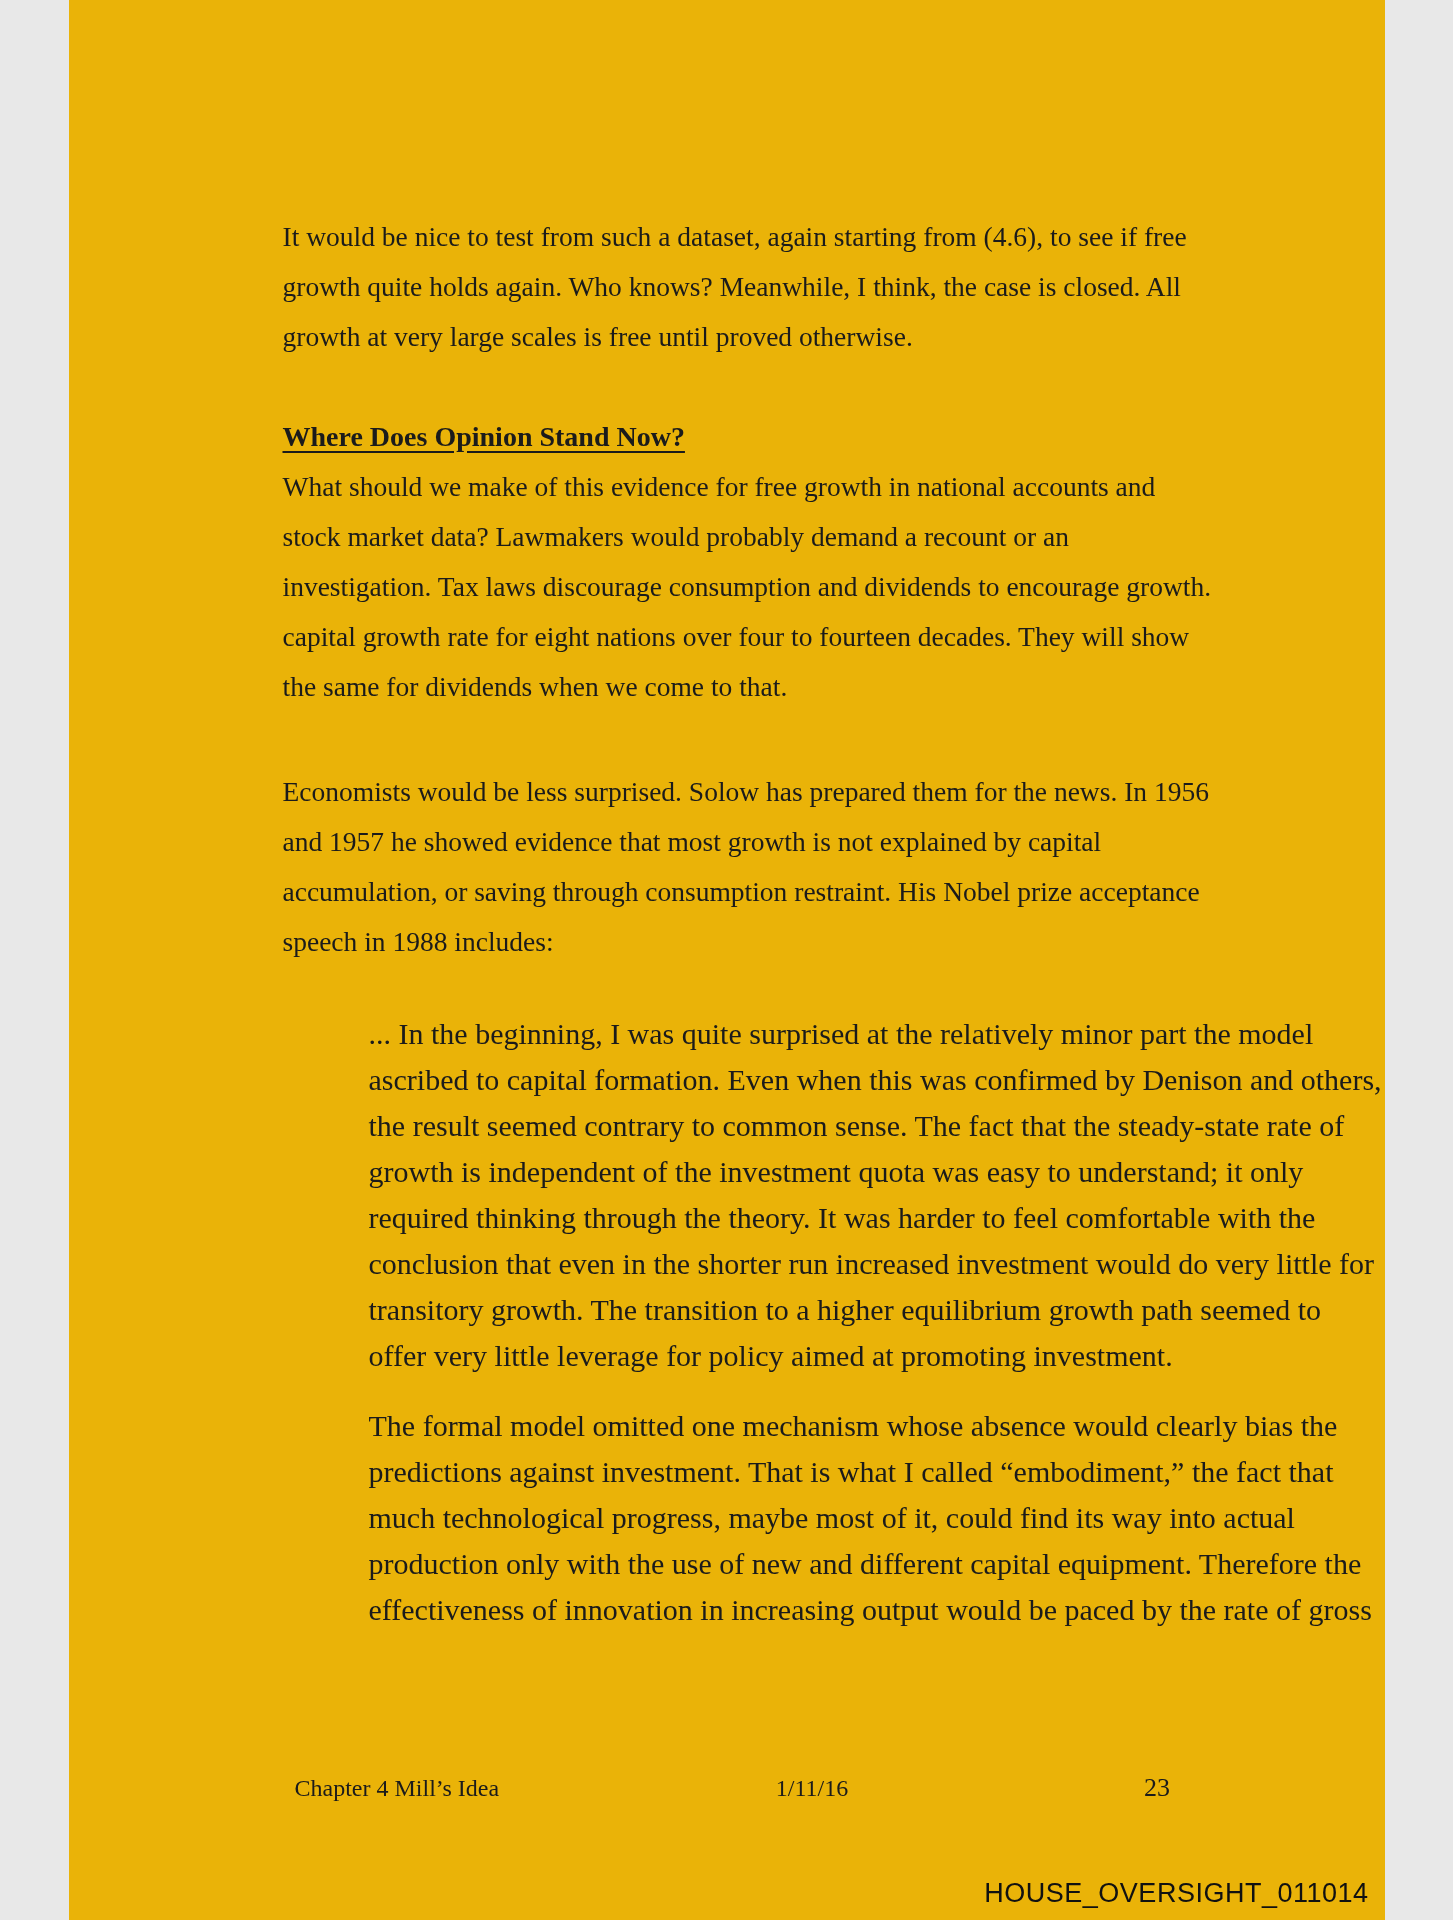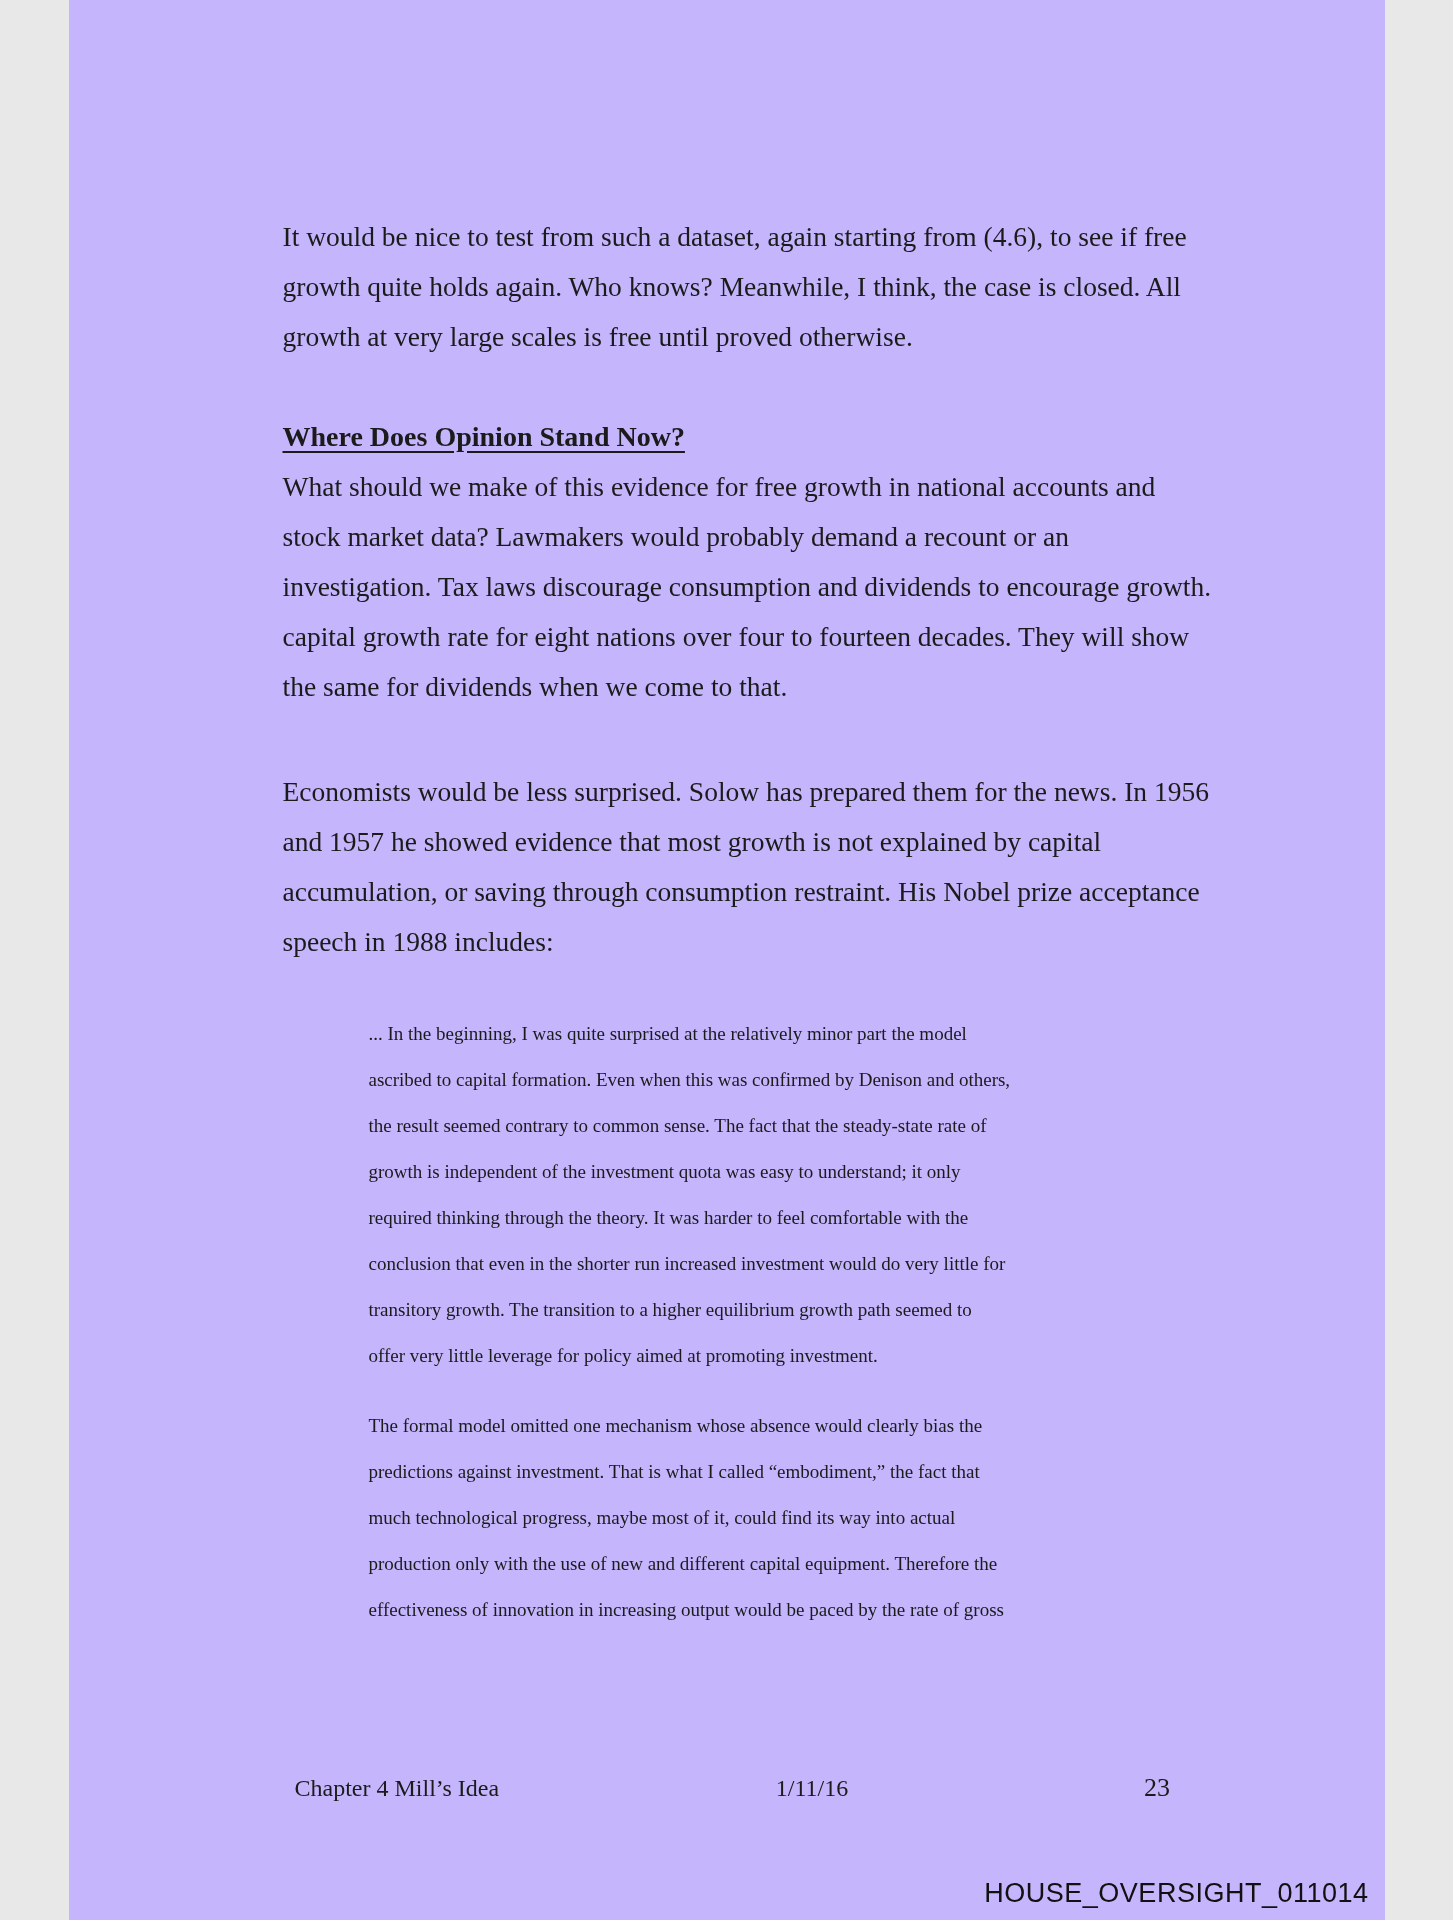--- a/index.html
+++ b/index.html
@@ -1,31 +1,31 @@
 <!DOCTYPE html>
 <html><head>
 <meta charset="utf-8">
 <style>
   html,body{margin:0;padding:0;background:#e8e8e8;}
   .page{
     position:relative;
     width:1316px;height:1920px;
     margin:0 auto;
-    background:#c4b5fd;
+    background:#eab308;
     color:#1b1b1b;
     font-family:"Liberation Serif","DejaVu Serif",serif;
     overflow:hidden;
   }
   .text-block{position:absolute;left:214px;top:212px;width:1040px;}
   .para{font-size:27.5px;line-height:50px;}
   .ln{white-space:nowrap;}
   .heading{margin-top:50px;font-size:28px;line-height:50px;font-weight:bold;}
   .heading .hl{text-decoration:underline;text-underline-offset:5px;}
   .para-gap{margin-top:55px;}
-  .bq{margin-left:86px;font-size:19px;line-height:46px;}
+  .bq{margin-left:86px;font-size:30px;line-height:46px;}
   .bq1{margin-top:44px;}
   .bq2{margin-top:24px;}
   .footer{
     position:absolute;left:226px;top:1763px;width:1035px;
     display:flex;align-items:baseline;
     font-size:24px;line-height:50px;
   }
   .footer .f-left{flex:1;text-align:left;}
   .footer .f-center{flex:1;text-align:center;}
   .footer .f-right{flex:1;text-align:center;font-size:26px;}

